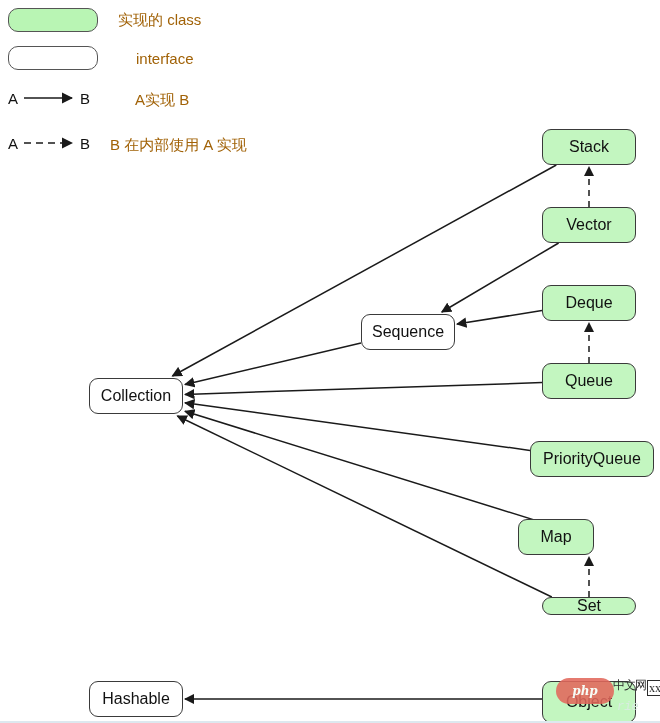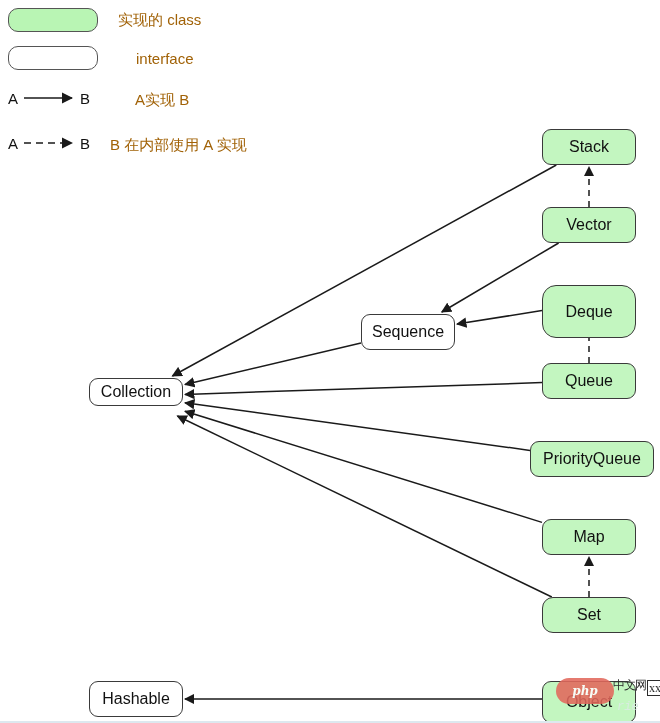--- a/index.html
+++ b/index.html
@@ -182,39 +182,39 @@
         <line x1="542.0" y1="699.0" x2="185.0" y2="699.0" stroke="#1a1a1a" stroke-width="1.5" marker-end="url(#arrow)"></line>
       </g>
   </svg>
 
   <div class="node klass" style="left:542px; top:129px; width:94px; height:36px;">
     <span>Stack</span>
   </div>
   <div class="node klass" style="left:542px; top:207px; width:94px; height:36px;">
     <span>Vector</span>
   </div>
-  <div class="node klass" style="left:542px; top:285px; width:94px; height:53px;border-radius:14px;">
+  <div class="node klass" style="left:542px; top:285px; width:94px; height:36px;">
     <span>Deque</span>
   </div>
   <div class="node iface" style="left:361px; top:314px; width:94px; height:36px;">
     <span>Sequence</span>
   </div>
   <div class="node klass" style="left:542px; top:363px; width:94px; height:36px;">
     <span>Queue</span>
   </div>
-  <div class="node iface" style="left:89px; top:378px; width:94px; height:28px;">
+  <div class="node iface" style="left:89px; top:378px; width:94px; height:36px;">
     <span>Collection</span>
   </div>
   <div class="node klass" style="left:530px; top:441px; width:124px; height:36px;">
     <span>PriorityQueue</span>
   </div>
-  <div class="node klass" style="left:542px; top:519px; width:94px; height:36px;">
+  <div class="node klass" style="left:518px; top:519px; width:76px; height:36px;">
     <span>Map</span>
   </div>
-  <div class="node klass" style="left:542px; top:597px; width:94px; height:36px;border-radius:11px;">
+  <div class="node klass" style="left:542px; top:597px; width:94px; height:18px;border-radius:11px;">
     <span>Set</span>
   </div>
   <div class="node iface" style="left:89px; top:681px; width:94px; height:36px;">
     <span>Hashable</span>
   </div>
   <div class="node klass" style="left:542px; top:681px; width:94px; height:42px;">
     <span>Object</span>
   </div>
 
   <div id="watermark">

